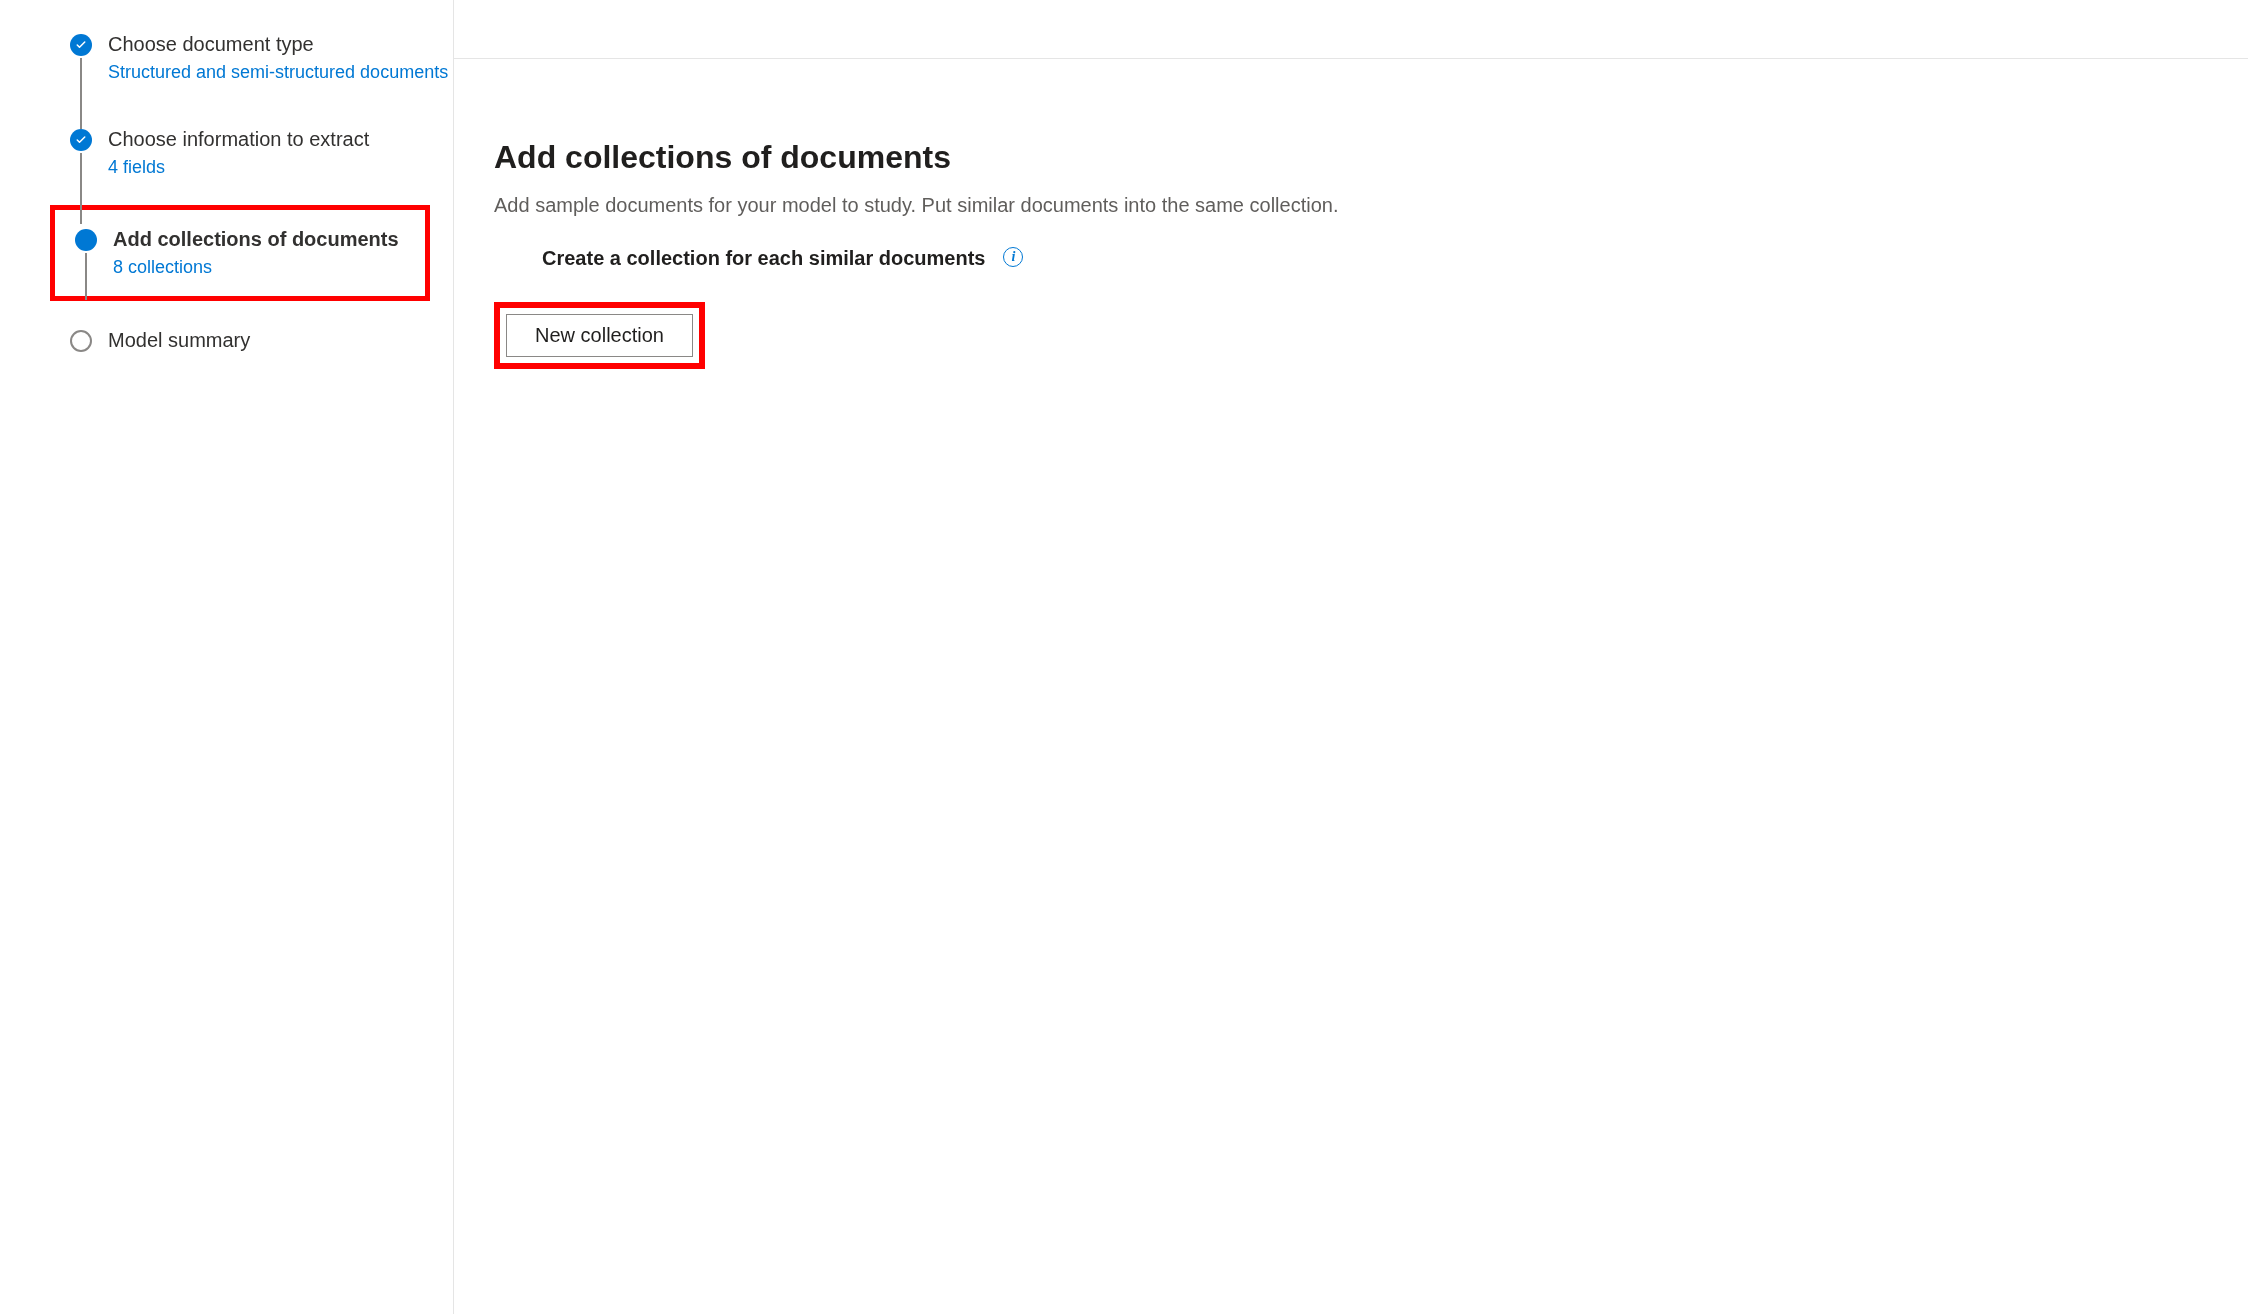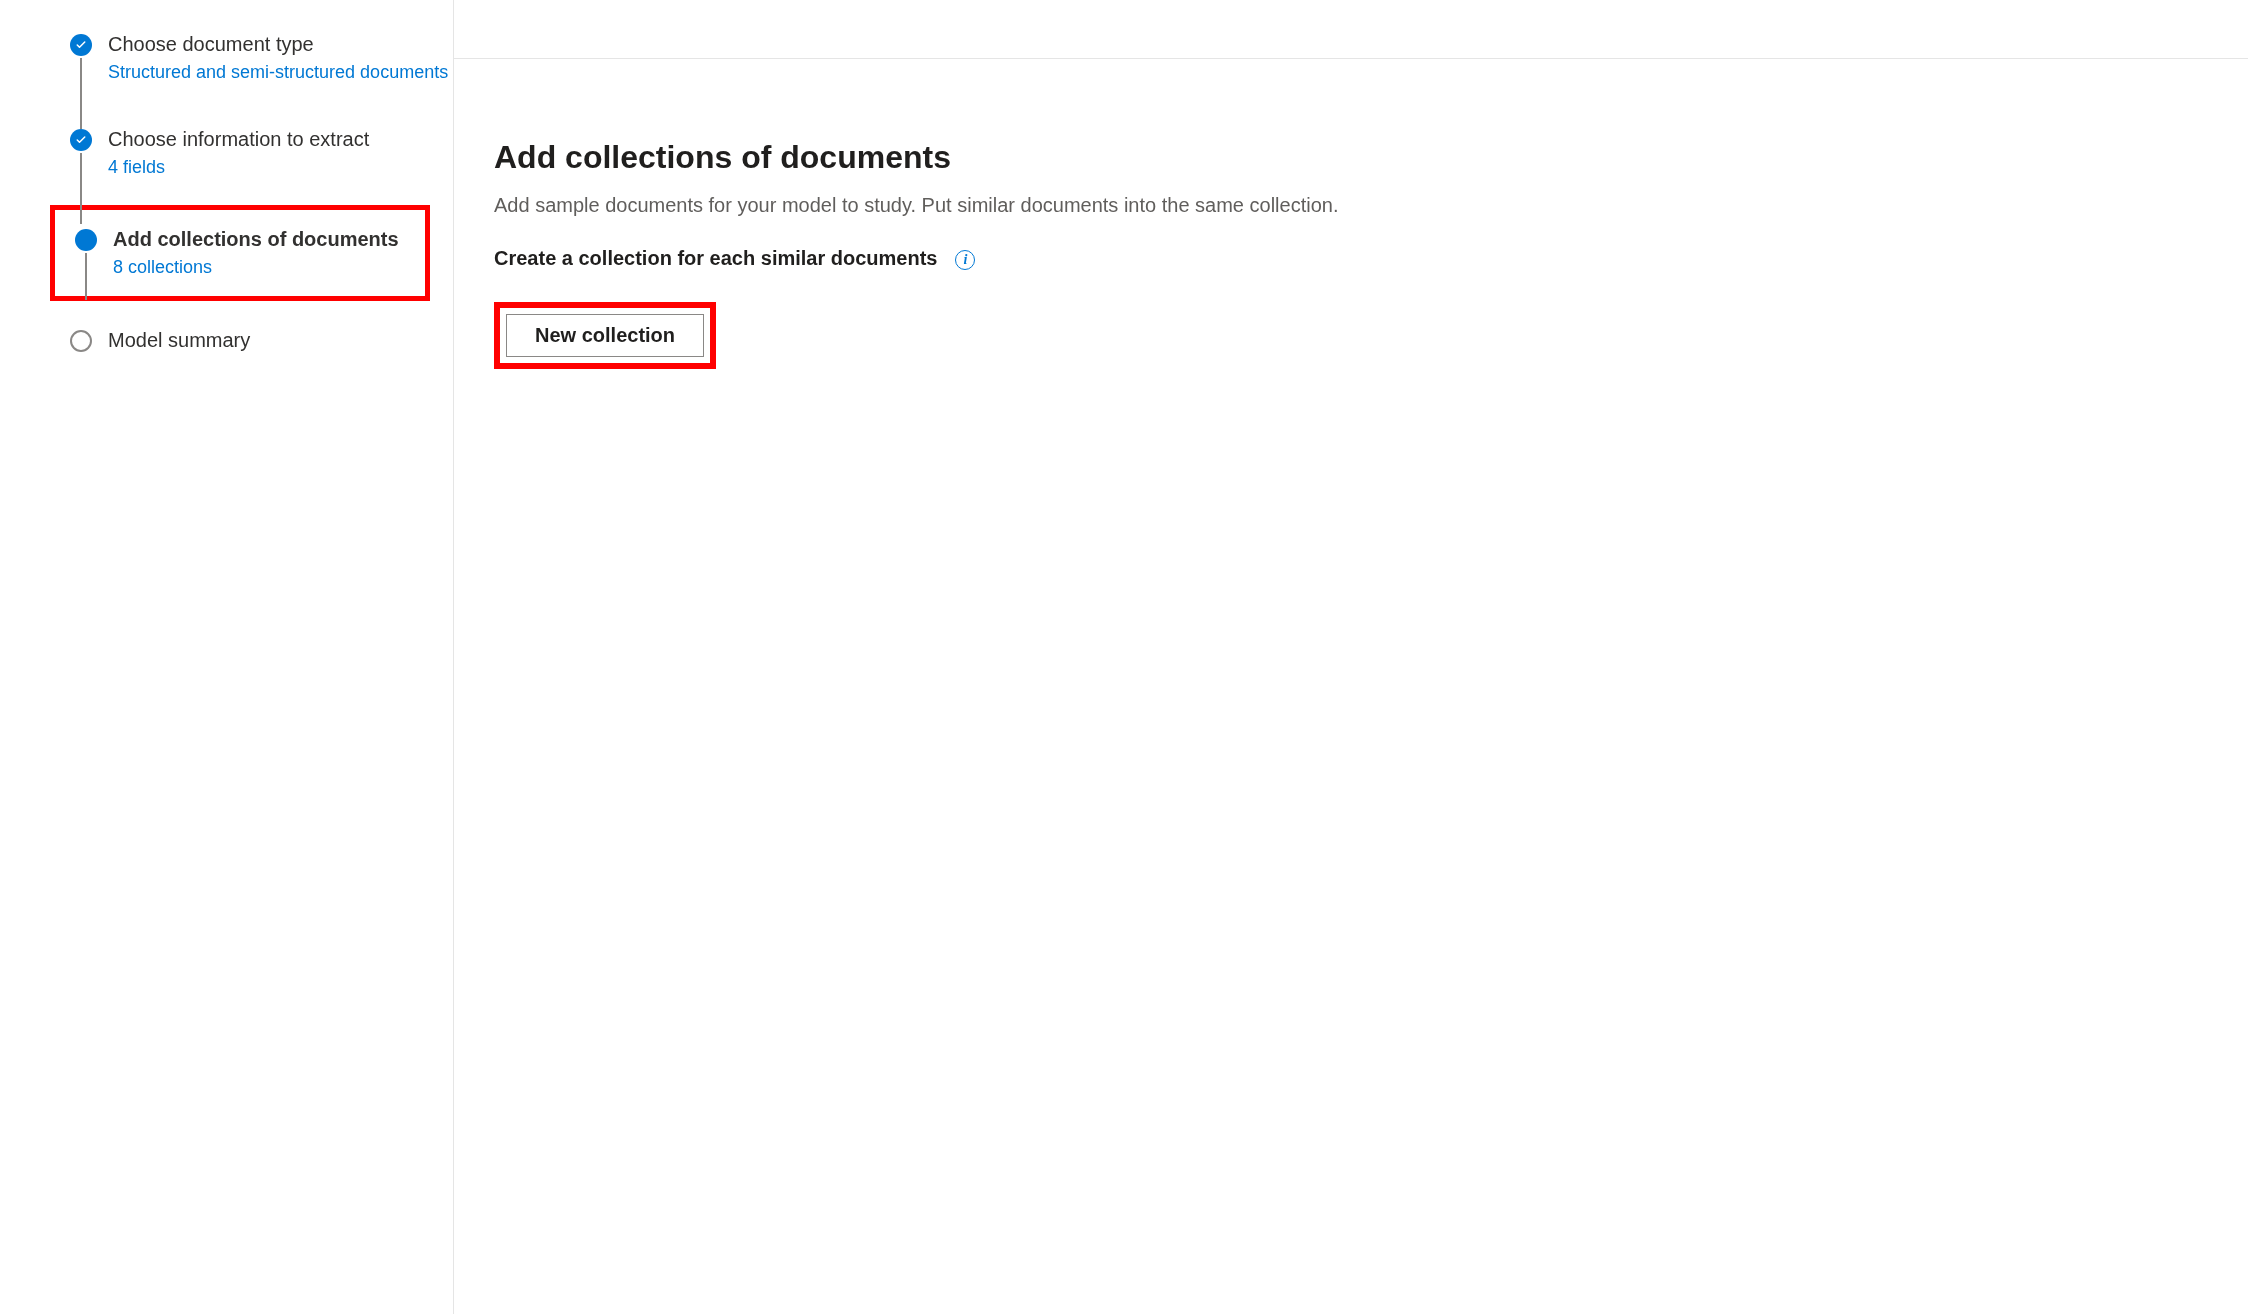--- a/index.html
+++ b/index.html
@@ -112,23 +112,24 @@
       color: #201f1e;
       margin-bottom: 18px;
     }
     .main-description {
       font-size: 20px;
       color: #605e5c;
       margin-bottom: 30px;
     }
     .section-row {
       display: flex;
-      align-items: flex-end;
+      align-items: flex-start;
       gap: 18px;
       margin-bottom: 32px;
+      margin-left: 48px;
     }
     .section-label {
       font-size: 20px;
       font-weight: 600;
       color: #201f1e;
     }
     .info-icon {
       width: 20px;
       height: 20px;
       border: 1.5px solid #0078d4;
@@ -148,21 +149,20 @@
       padding: 6px;
     }
     .new-collection-btn {
       font-family: inherit;
       font-size: 20px;
       color: #201f1e;
       background: #ffffff;
       border: 1px solid #8a8886;
       padding: 9px 28px;
       cursor: pointer;
-      font-weight: bold;
     }
   </style>
 </head>
 <body>
 
 <aside class="sidebar">
   <ul class="step-list">
     <li class="step-item">
       <span class="step-indicator completed">
         <svg viewBox="0 0 16 16" fill="none">

